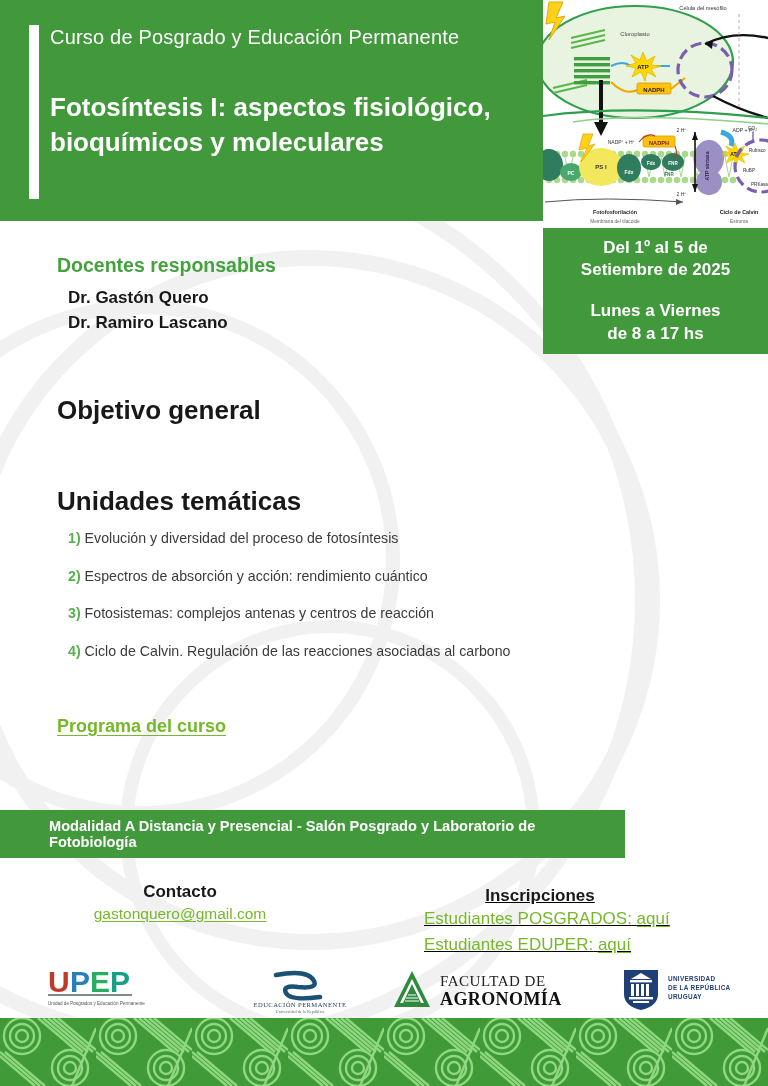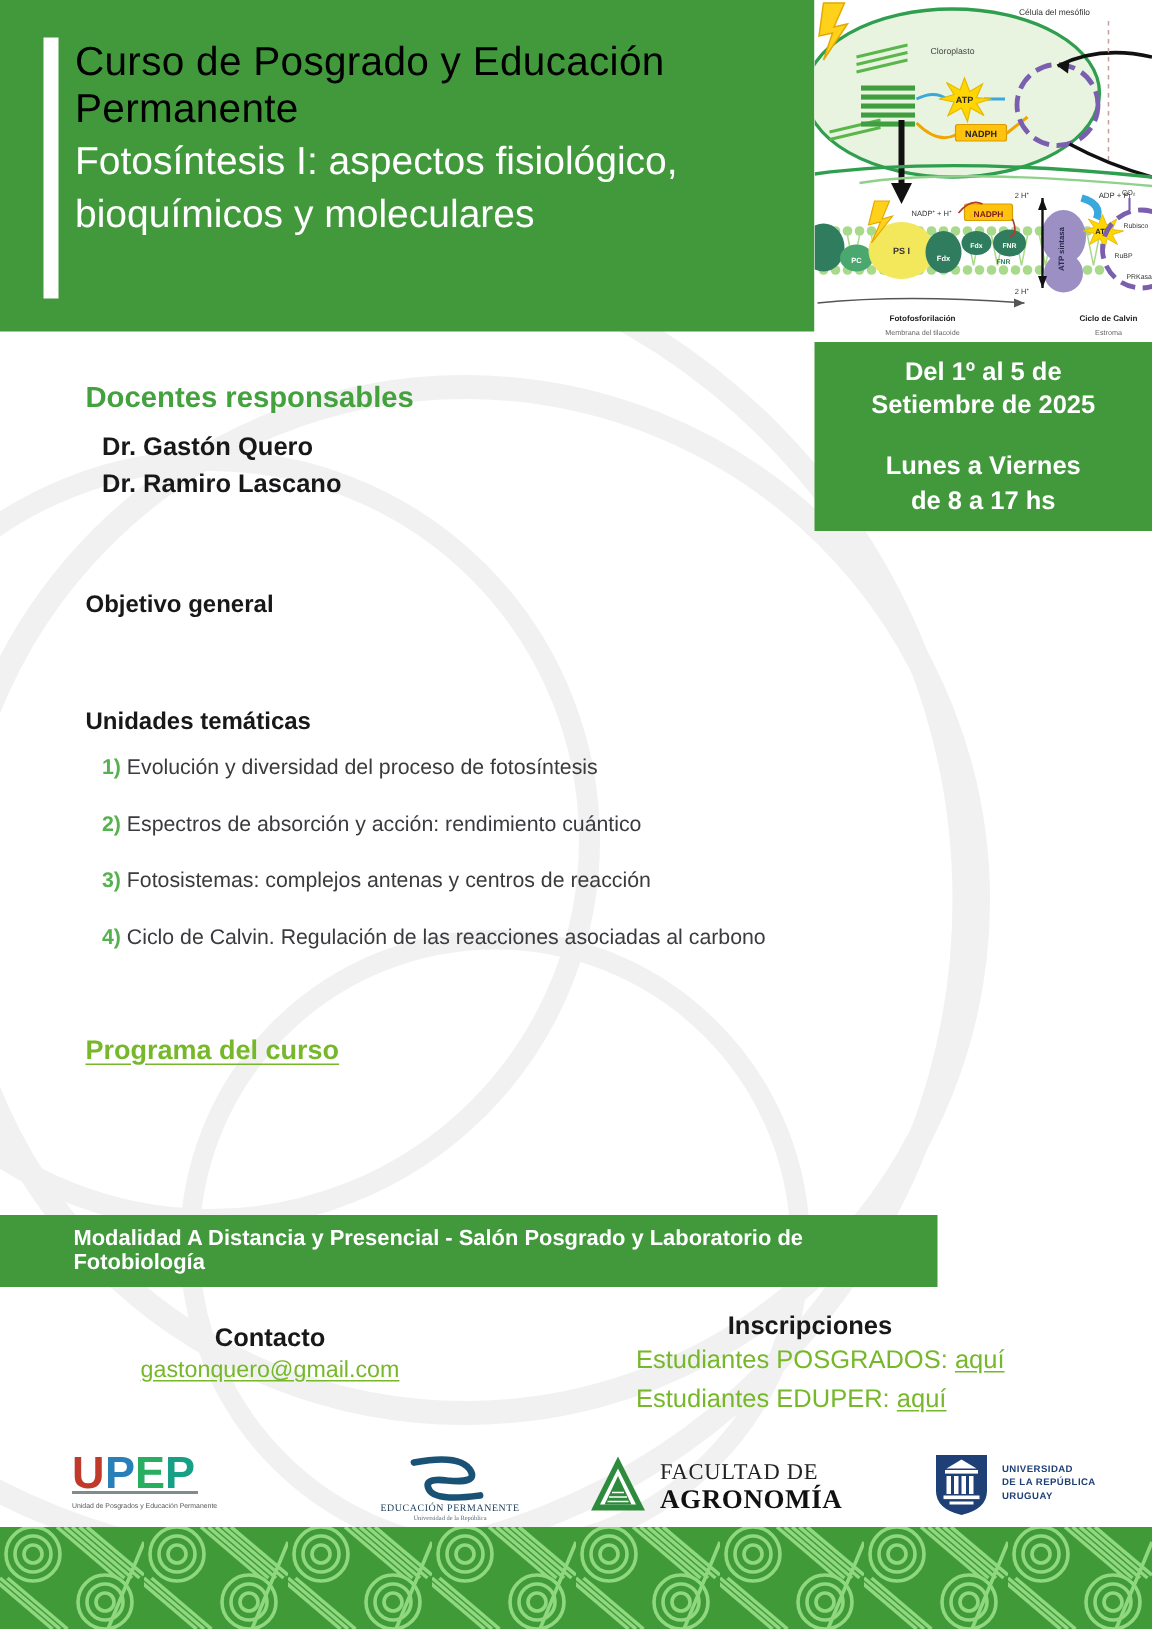--- a/index.html
+++ b/index.html
@@ -22,25 +22,25 @@
   
   .header {
     position:absolute; left:0; top:0; width:543px; height:221px;
     background:#41993c; z-index:2;
   }
   .accent-bar {
     position:absolute; left:29px; top:25px; width:10px; height:174px; background:#ffffff;
   }
   .kicker {
     position:absolute; left:50px; top:26px; width:470px;
-    color:#000000; font-size:27px; letter-spacing:.2px;
+    color:#ffffff; font-size:20px; letter-spacing:.2px;
   }
   .course-title {
     position:absolute; left:50px; top:90px; width:470px;
-    color:#ffffff; font-size:26px; font-weight:normal; line-height:1.33;
+    color:#ffffff; font-size:26px; font-weight:bold; line-height:1.33;
   }
 
   
   .diagram {
     position:absolute; left:543px; top:0; width:225px; height:228px;
     background:#ffffff; overflow:hidden; z-index:2;
   }
   .diagram svg { display:block; }
 
   
@@ -53,21 +53,21 @@
   .date-line { color:#fff; font-weight:bold; font-size:17px; line-height:1.33; text-align:center; }
 
   
   .content { position:absolute; left:0; top:230px; width:543px; z-index:3; }
 
   .sec-head-green {
     color:#44a23e; font-weight:bold; font-size:19.5px;
     margin-left:57px;
   }
   .sec-head-dark {
-    color:#18181a; font-weight:bold; font-size:16px;
+    color:#18181a; font-weight:bold; font-size:26px;
     margin-left:57px;
   }
   .teacher {
     color:#18181a; font-weight:bold; font-size:17px;
     margin-left:68px; line-height:1.45;
   }
 
   .objective-body {
     margin-left:68px; width:410px;
     color:#3b3b3f; font-size:14.2px; line-height:1.48;
@@ -90,21 +90,21 @@
     display:flex; align-items:center;
   }
   .modality span {
     color:#ffffff; font-weight:bold; font-size:14.6px; margin-left:49px;
   }
 
   
   .contact-area { position:absolute; left:0; top:870px; width:768px; height:90px; z-index:3; }
   .col { position:absolute; text-align:center; }
   .col-left { left:35px; top:12px; width:290px; }
-  .col-right { left:360px; top:4px; width:360px; }
+  .col-right { left:360px; top:16px; width:360px;text-decoration:underline; }
   .col-title { color:#18181a; font-weight:bold; font-size:17px; }
   .col-line { color:#76b82a; font-size:17px; line-height:1.5; }
   .col-line a, .lnk { color:#76b82a; text-decoration:underline; text-underline-offset:2px; }
   .col-right .col-line { text-align:left; padding-left:64px; }
   .email-link { color:#76b82a; font-size:15.5px; text-underline-offset:2px; display:inline-block; margin-top:3px; }
 
   
   .logos { position:absolute; left:0; top:963px; width:768px; height:55px; z-index:3; }
   .logo { position:absolute; display:flex; align-items:center; }
   .logo-upep { left:48px; top:1px; }

